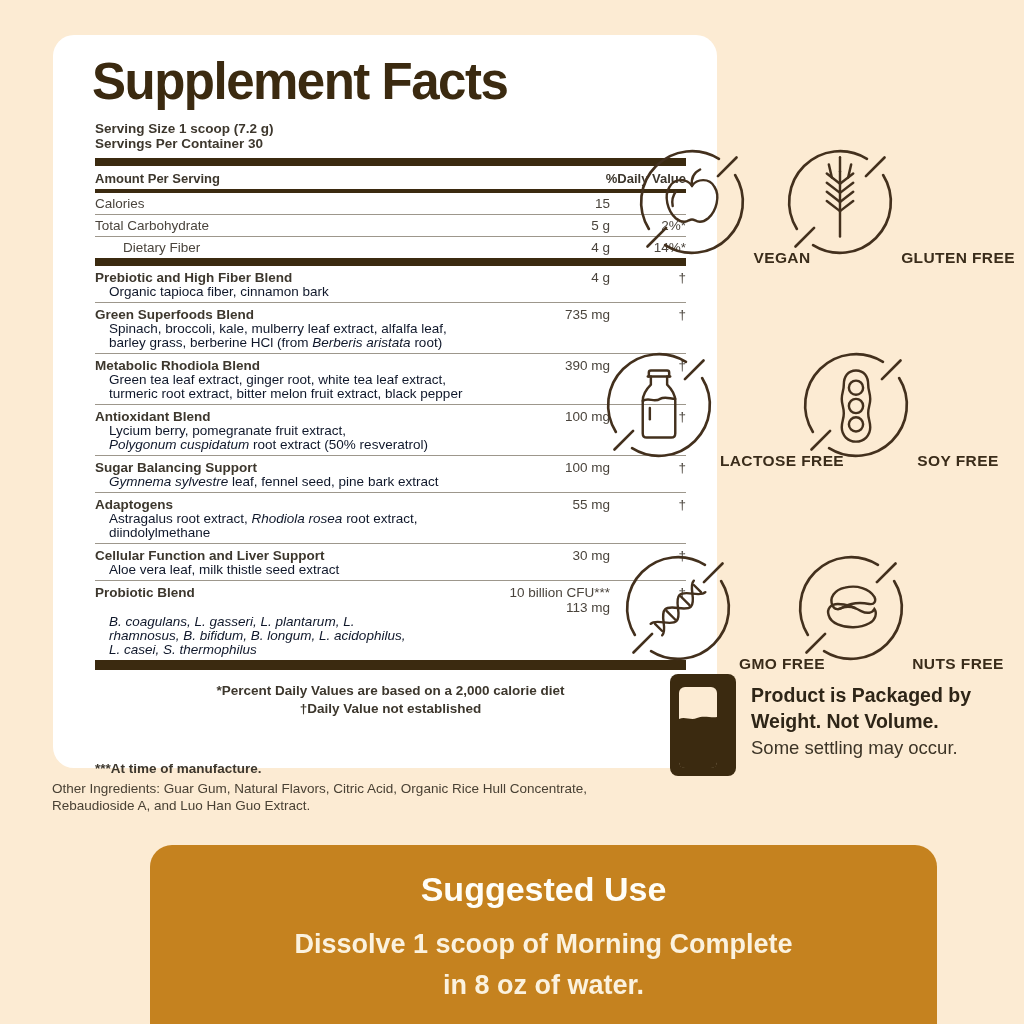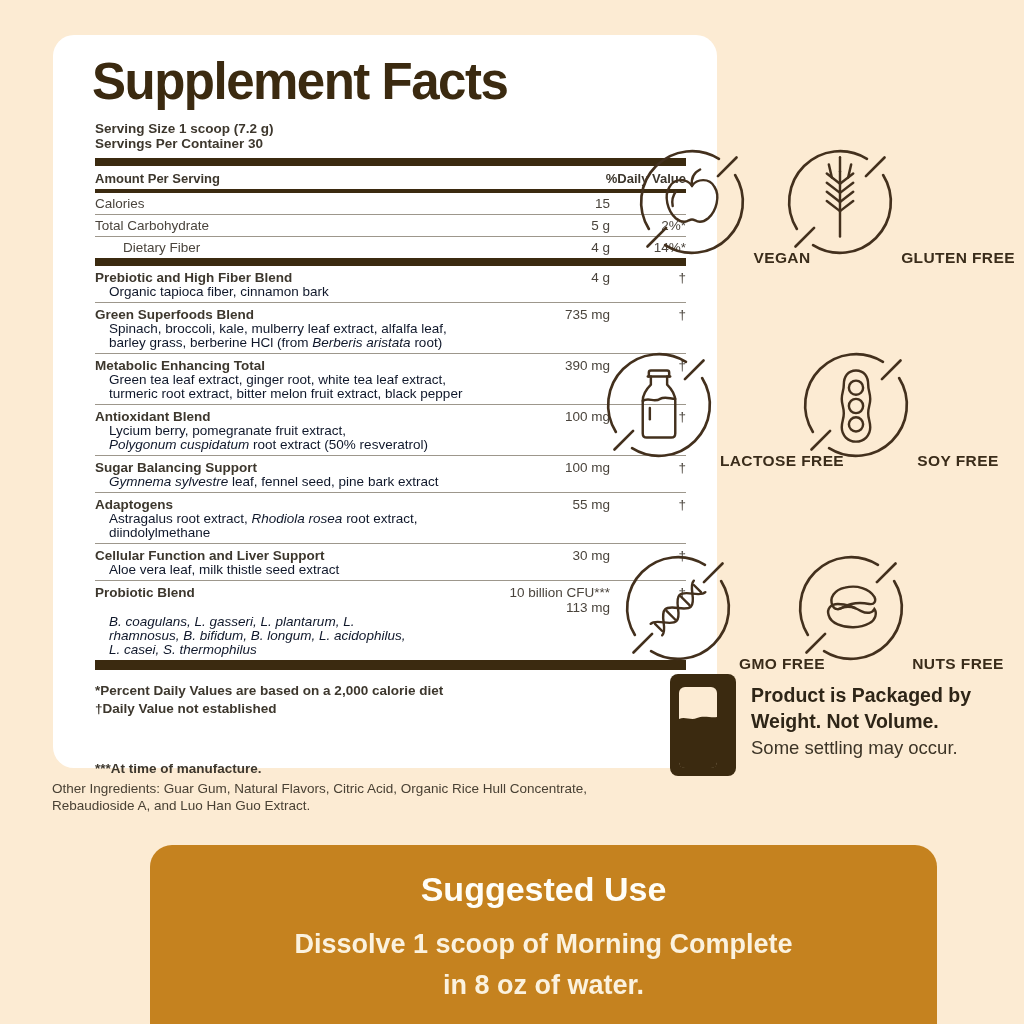--- a/index.html
+++ b/index.html
@@ -30,21 +30,21 @@
   #basic-rows .n-row:last-child { border-bottom:none; }
   .n-row .amt, .n-row .dv, .blend-top .amt, .blend-top .dv { text-align:right; }
   .n-row.indent .name { padding-left:28px; }
   .blend { padding:3.5px 0; border-bottom:1px solid #9d978c; }
   #blend-rows .blend:last-child { border-bottom:none; }
   .blend-top { display:grid; grid-template-columns:1fr 130px 76px; font-size:13.5px; line-height:15px; }
   .blend-top .name { font-weight:bold; color:#3d372d; }
   .sub { font-size:13.5px; line-height:14px; padding-left:14px; color:#0f172a; }
   .italic { font-style:italic; }
   .footnotes { margin-top:12px; }
-  .footnote { font-size:13.5px; font-weight:bold; line-height:17.5px; color:#3d372d; }
+  .footnote { font-size:13.5px; font-weight:bold; line-height:17.5px; color:#3d372d;text-align:center; }
   .mfg { margin-top:44px; font-size:13.5px; font-weight:bold; color:#3d372d; }
   
   .other-ing {
     position:absolute; left:52px; top:780px; width:590px; margin:0;
     font-size:13.5px; line-height:17px; color:#494134;
   }
   
   .badges {
     position:absolute; left:633px; top:64px; width:352px;
     display:grid; grid-template-columns:176px 176px; grid-auto-rows:203px; justify-items:center;
@@ -120,21 +120,21 @@
             <span class="amt">
               <div>735 mg</div>
             </span>
             <span class="dv">†</span>
           </div>
           <div class="sub"><span>Spinach, broccoli, kale, mulberry leaf extract, alfalfa leaf,</span></div>
           <div class="sub"><span>barley grass, berberine HCl (from </span><span class="italic">Berberis aristata</span><span> root)</span></div>
         </div>
         <div class="blend">
           <div class="blend-top">
-            <span class="name">Metabolic Enhancing Total</span>
+            <span class="name">Metabolic Rhodiola Blend</span>
             <span class="amt">
               <div>390 mg</div>
             </span>
             <span class="dv">†</span>
           </div>
           <div class="sub"><span>Green tea leaf extract, ginger root, white tea leaf extract,</span></div>
           <div class="sub"><span>turmeric root extract, bitter melon fruit extract, black pepper</span></div>
         </div>
         <div class="blend">
           <div class="blend-top">

